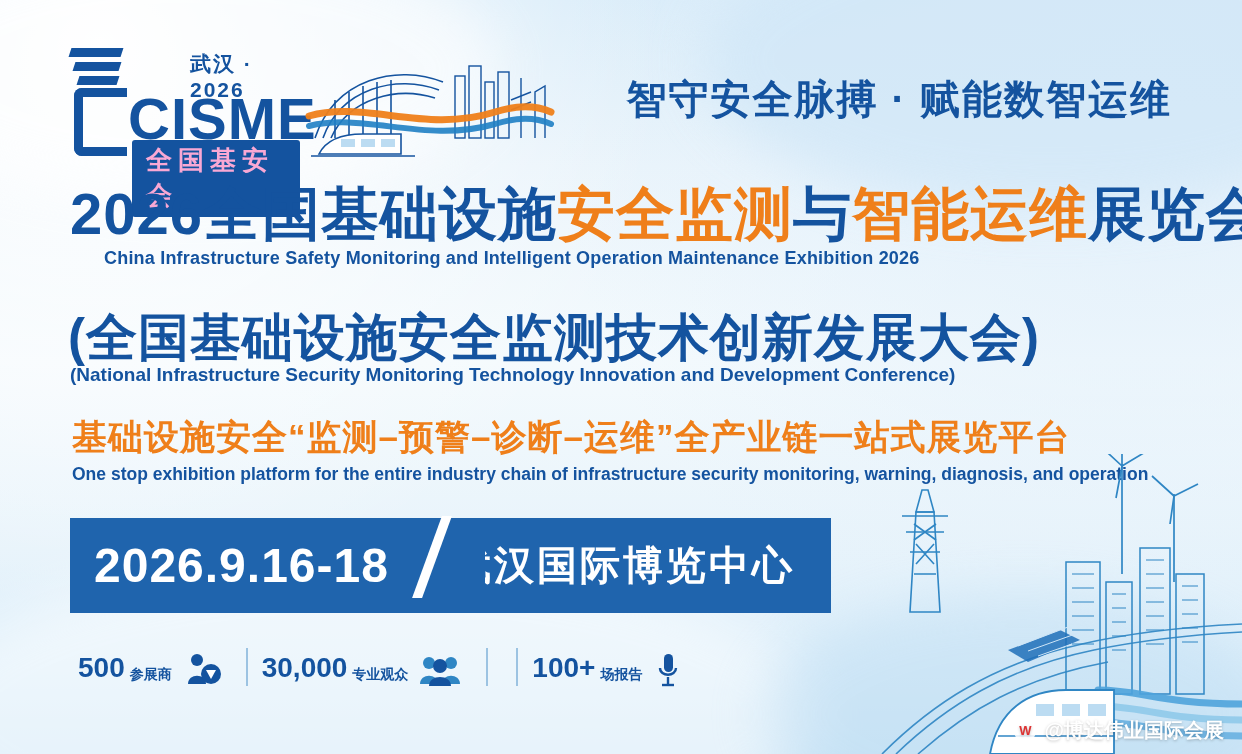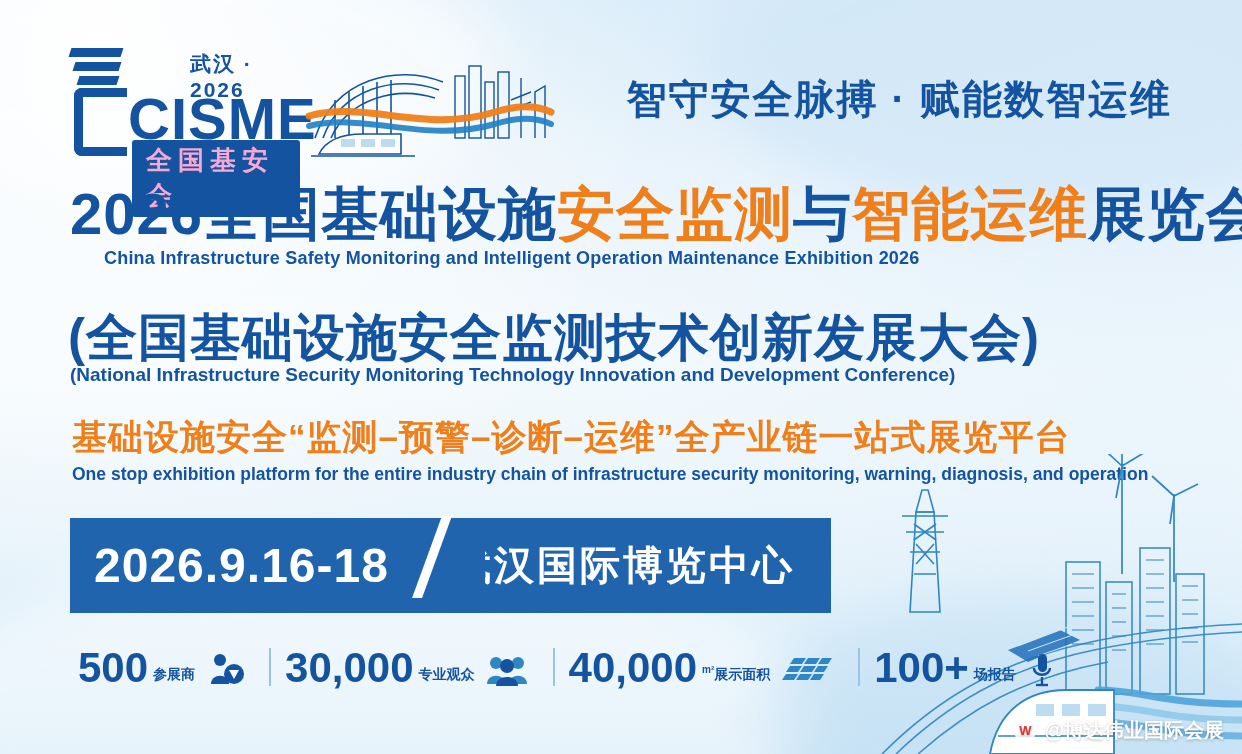--- a/index.html
+++ b/index.html
@@ -68,21 +68,21 @@
     margin-left:-34px;
   }
   .banner-tail{
     position:absolute;left:580px;top:518px;width:60px;height:76px;
     background:#1f64ad;transform:skewX(-20deg);transform-origin:left top;
   }
 
   
   .stats{position:absolute;left:78px;top:646px;display:flex;align-items:flex-end;}
   .stat{display:flex;align-items:flex-end;}
-  .stat .num{font-size:42px;font-weight:bold;color:#14539f;line-height:44px;letter-spacing:0px;}
+  .stat .num{font-size:28px;font-weight:bold;color:#14539f;line-height:44px;letter-spacing:0px;}
   .stat .lbl{font-size:14px;color:#14539f;font-weight:bold;margin:0 0 6px 5px;white-space:nowrap;}
   .stat .lbl .sup{font-size:10px;vertical-align:super;}
   .stat-icon{margin:0 10px 2px 12px;}
   .divider{width:2px;height:38px;background:#9cc3e2;margin:0 14px 4px 14px;}
 
   
   .scene{position:absolute;right:0;bottom:0;width:420px;height:300px;}
 
   
   .watermark{
@@ -244,37 +244,20 @@
         <path d="M0 30 C0 19, 18 19, 18 30 Z" fill="#2f86c4"></path>
         <circle cx="31" cy="9" r="6" fill="#2f86c4"></circle>
         <path d="M22 30 C22 19, 40 19, 40 30 Z" fill="#2f86c4"></path>
         <circle cx="20" cy="12" r="7" fill="#14539f"></circle>
         <path d="M9 32 C9 20, 31 20, 31 32 Z" fill="#14539f"></path>
       </svg>
     </div>
 
     <div class="divider"></div>
 
-    <div class="stat">
-      <span class="num">40,000</span>
-      <span class="lbl"><span class="sup">m²</span><span>展示面积</span></span>
-      <svg class="stat-icon" width="52" height="36" viewBox="0 0 52 36">
-        <g fill="#2f86c4">
-          <path d="M12 6 L24 6 L20 12 L8 12 Z"></path>
-            <path d="M26 6 L38 6 L34 12 L22 12 Z"></path>
-          <path d="M40 6 L50 6 L46 12 L36 12 Z"></path>
-          <path d="M8 14 L20 14 L16 20 L4 20 Z"></path>
-            <path d="M22 14 L34 14 L30 20 L18 20 Z"></path>
-          <path d="M36 14 L46 14 L42 20 L32 20 Z"></path>
-          <path d="M4 22 L16 22 L12 28 L0 28 Z"></path>
-            <path d="M18 22 L30 22 L26 28 L14 28 Z"></path>
-          <path d="M32 22 L42 22 L38 28 L28 28 Z"></path>
-        </g>
-      </svg>
-    </div>
 
     <div class="divider"></div>
 
     <div class="stat">
       <span class="num">100+</span>
       <span class="lbl">场报告</span>
       <svg class="stat-icon" width="28" height="36" viewBox="0 0 28 36">
         <rect x="10" y="2" width="9" height="18" rx="4.5" fill="#14539f"></rect>
         <path d="M6 16 C6 25, 22 25, 22 16" stroke="#14539f" stroke-width="2.4" fill="none"></path>
         <line x1="14" y1="25" x2="14" y2="32" stroke="#14539f" stroke-width="2.4"></line>

